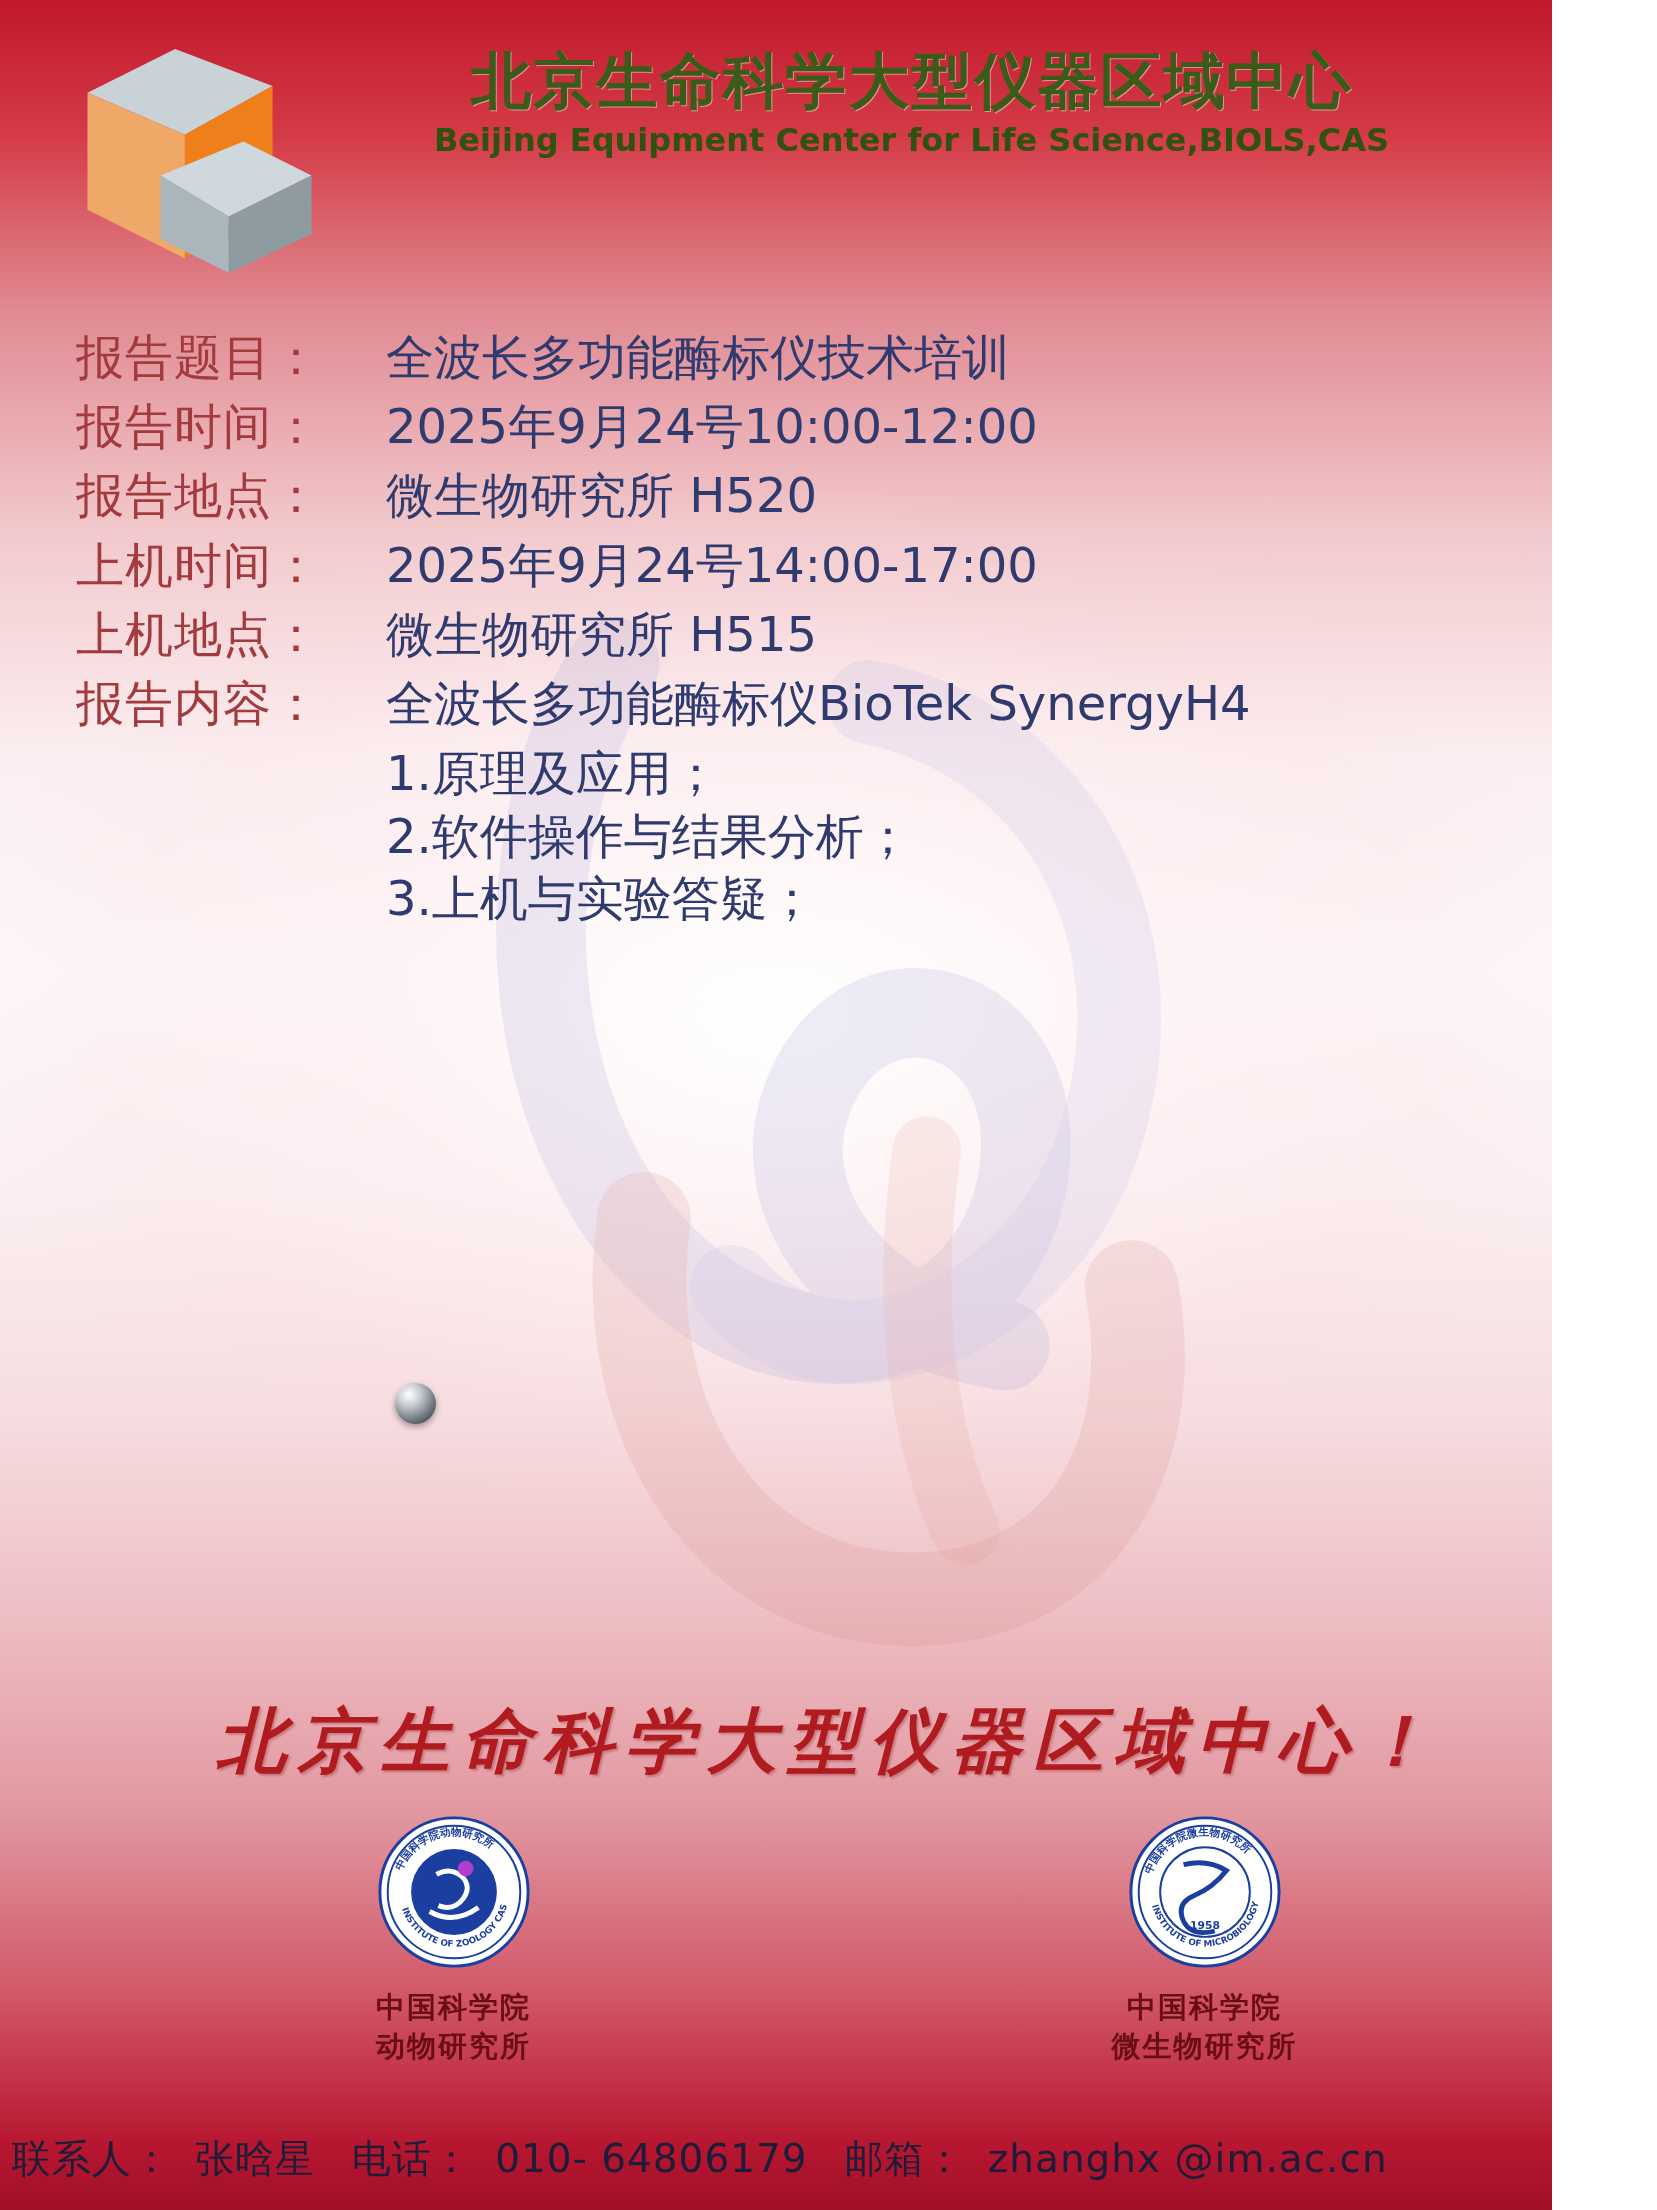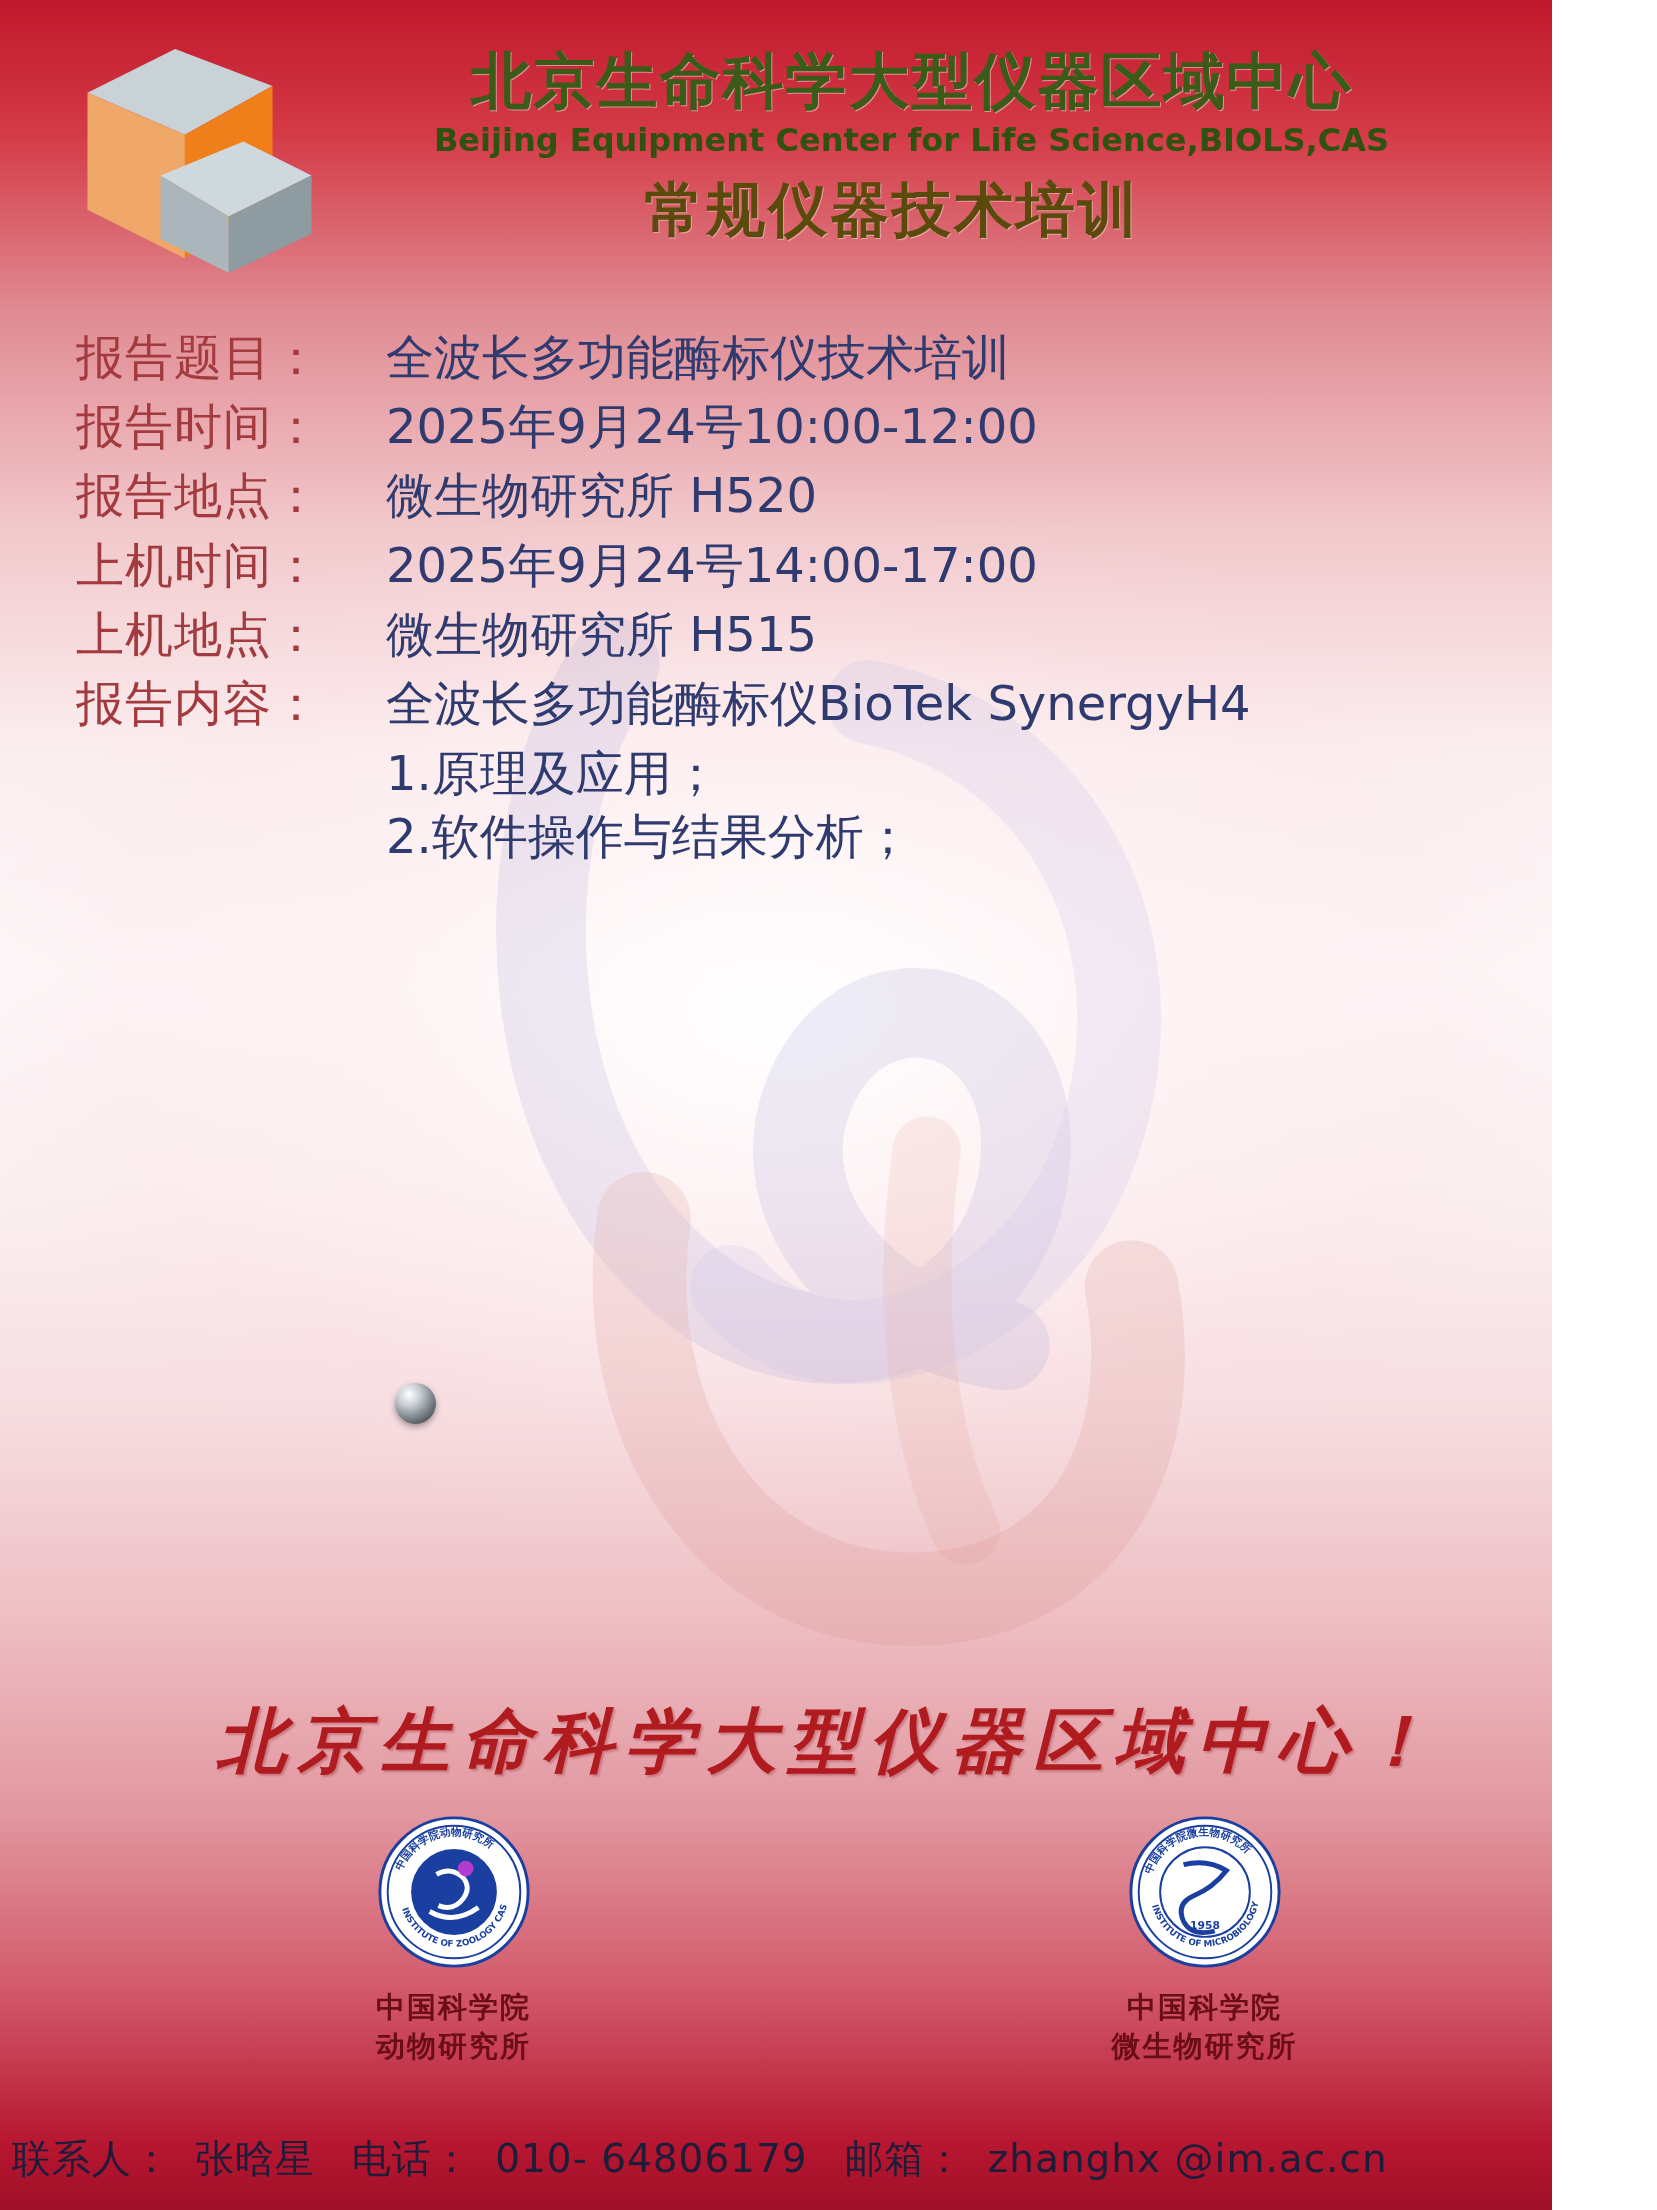--- a/index.html
+++ b/index.html
@@ -219,21 +219,20 @@
       <polygon points="20,55 110,10 210,48 120,98" fill="#c9d2d6"></polygon>
       <polygon points="20,55 20,175 120,225 120,98" fill="#f0a868"></polygon>
       <polygon points="120,98 210,48 210,160 120,225" fill="#ef7f1a"></polygon>
       <polygon points="95,140 180,105 250,140 165,182" fill="#cfd8dc"></polygon>
       <polygon points="95,140 95,205 165,240 165,182" fill="#aab6bb"></polygon>
       <polygon points="165,182 250,140 250,200 165,240" fill="#8e9ba1"></polygon>
     </svg>
     <div class="header-text">
       <div class="title-cn">北京生命科学大型仪器区域中心</div>
       <div class="title-en">Beijing Equipment Center for Life Science,BIOLS,CAS</div>
-      <div class="subtitle-cn">常规仪器技术培训</div>
     </div>
   </div>
 
   <div class="info">
     <div class="info-row">
       <div class="info-label">报告题目：</div>
       <div class="info-value">全波长多功能酶标仪技术培训</div>
     </div>
     <div class="info-row">
       <div class="info-label">报告时间：</div>
@@ -250,20 +249,21 @@
     <div class="info-row">
       <div class="info-label">上机地点：</div>
       <div class="info-value">微生物研究所 H515</div>
     </div>
     <div class="info-row">
       <div class="info-label">报告内容：</div>
       <div class="info-value">全波长多功能酶标仪BioTek SynergyH4</div>
     </div>
     <div class="content-sub">1.原理及应用；</div>
     <div class="content-sub">2.软件操作与结果分析；</div>
+    <div class="content-sub">3.上机与实验答疑；</div>
   </div>
 
   <div class="welcome">北京生命科学大型仪器区域中心！</div>
 
   <div class="org-row">
 
     <div class="org">
       <svg class="org-seal" viewBox="0 0 160 160" xmlns="http://www.w3.org/2000/svg">
         <circle cx="80" cy="80" r="76" fill="#ffffff" stroke="#1b3fa0" stroke-width="3"></circle>
         <circle cx="80" cy="80" r="68" fill="none" stroke="#1b3fa0" stroke-width="2"></circle>

